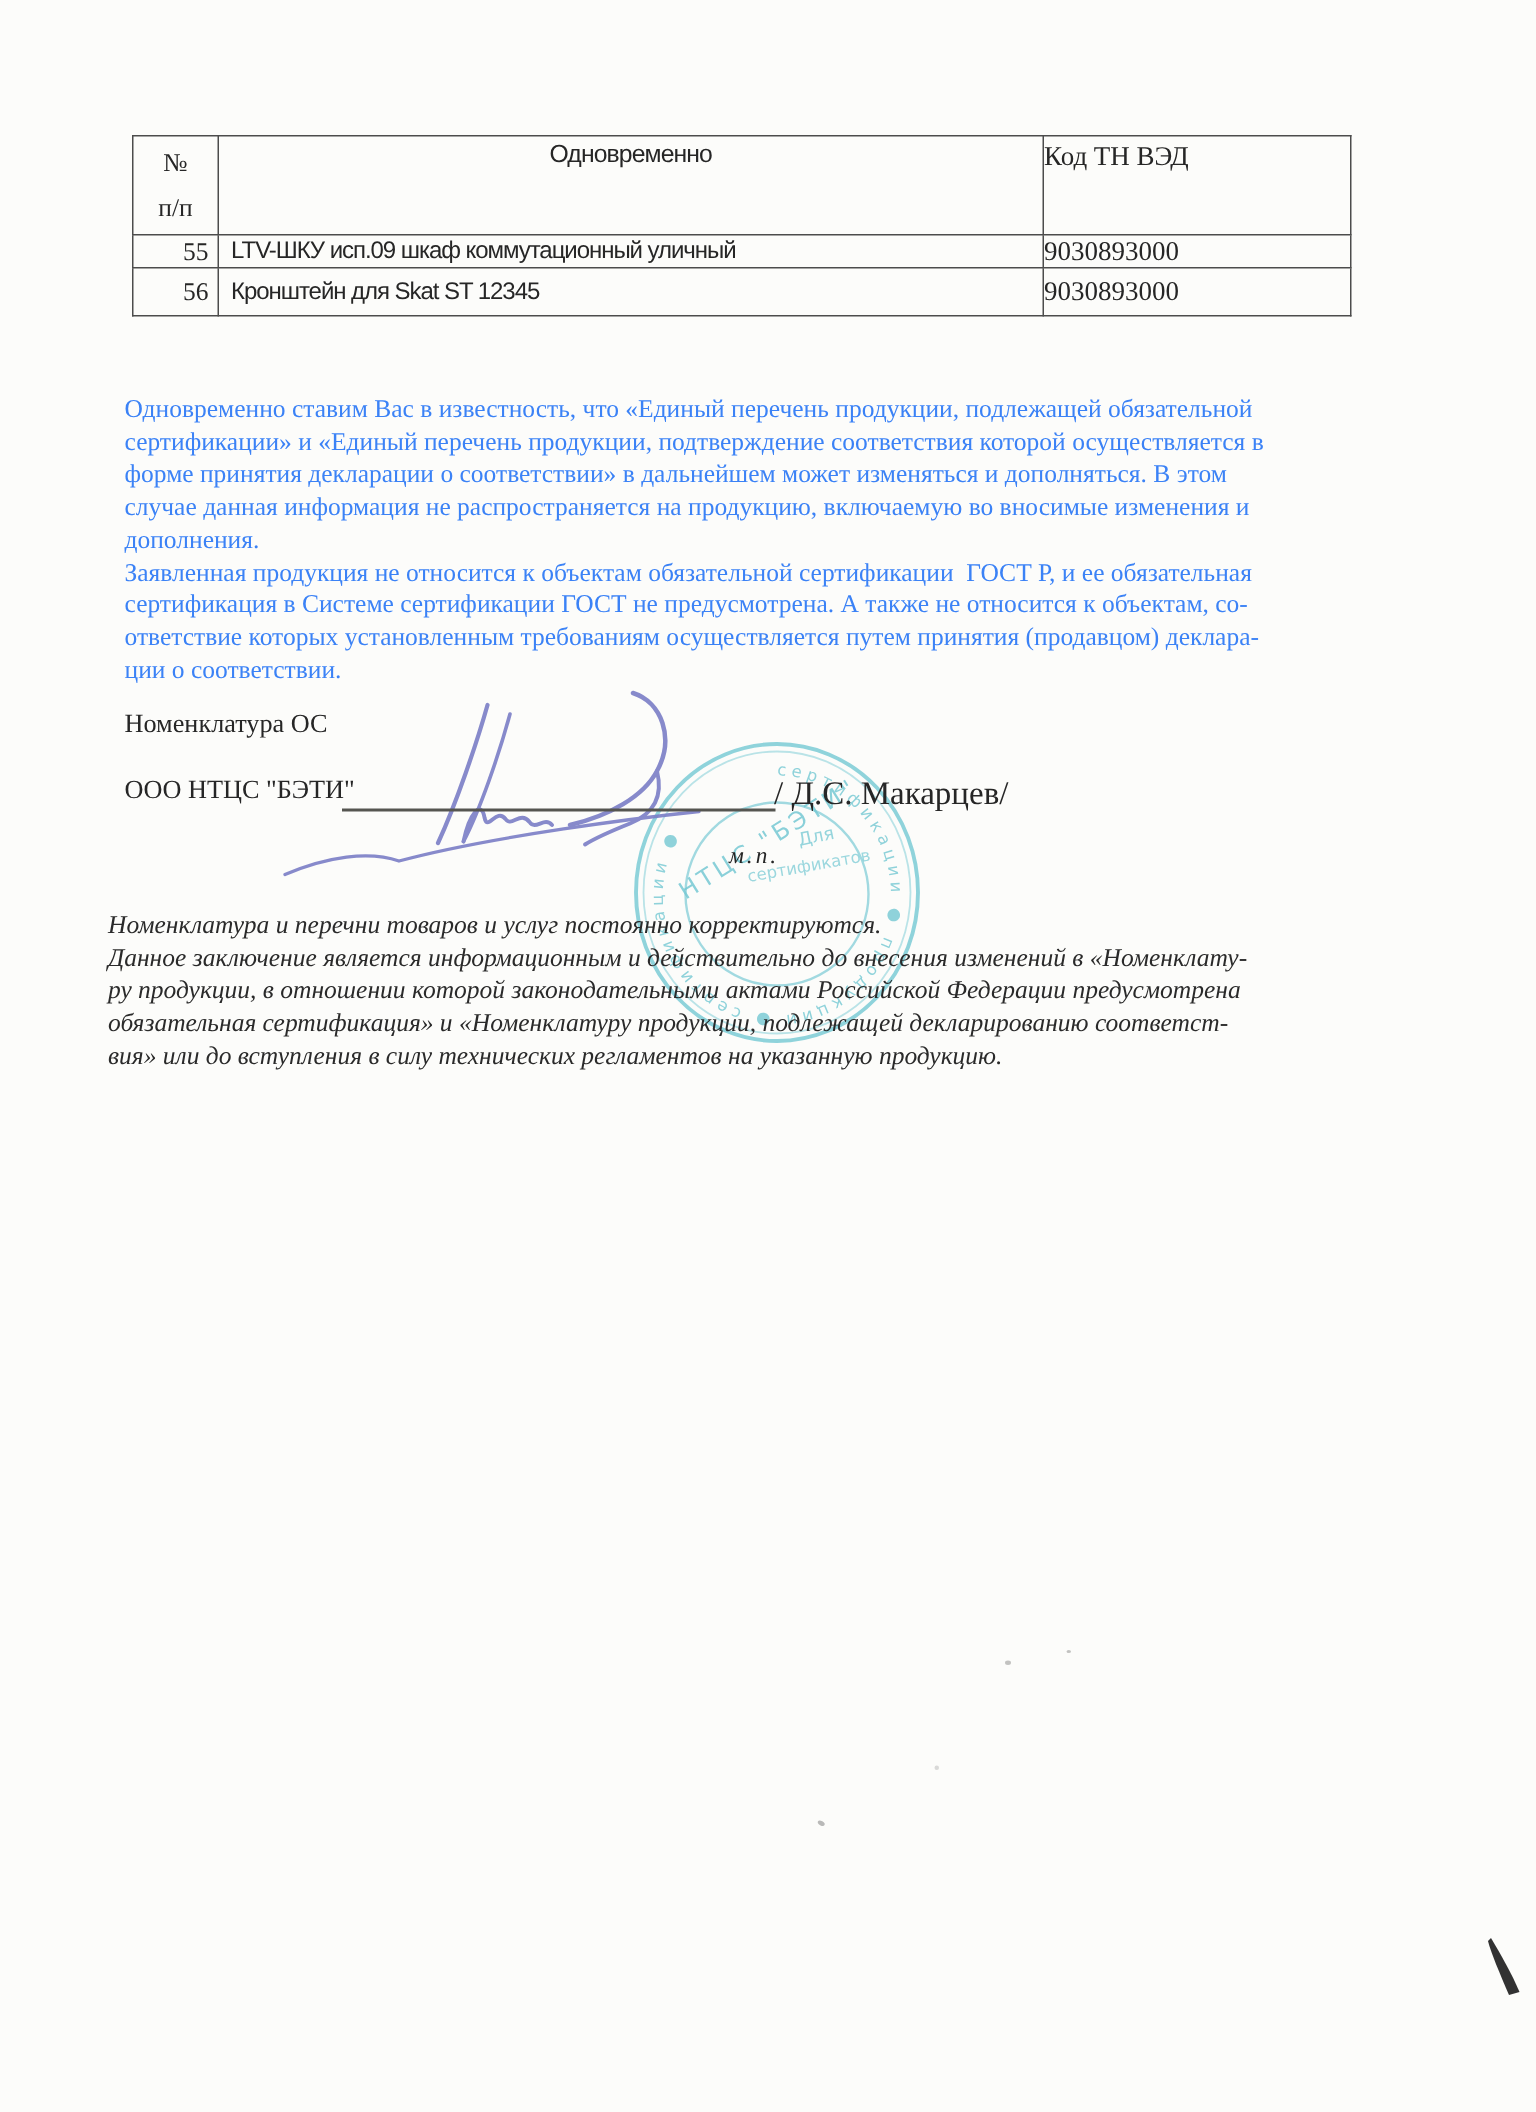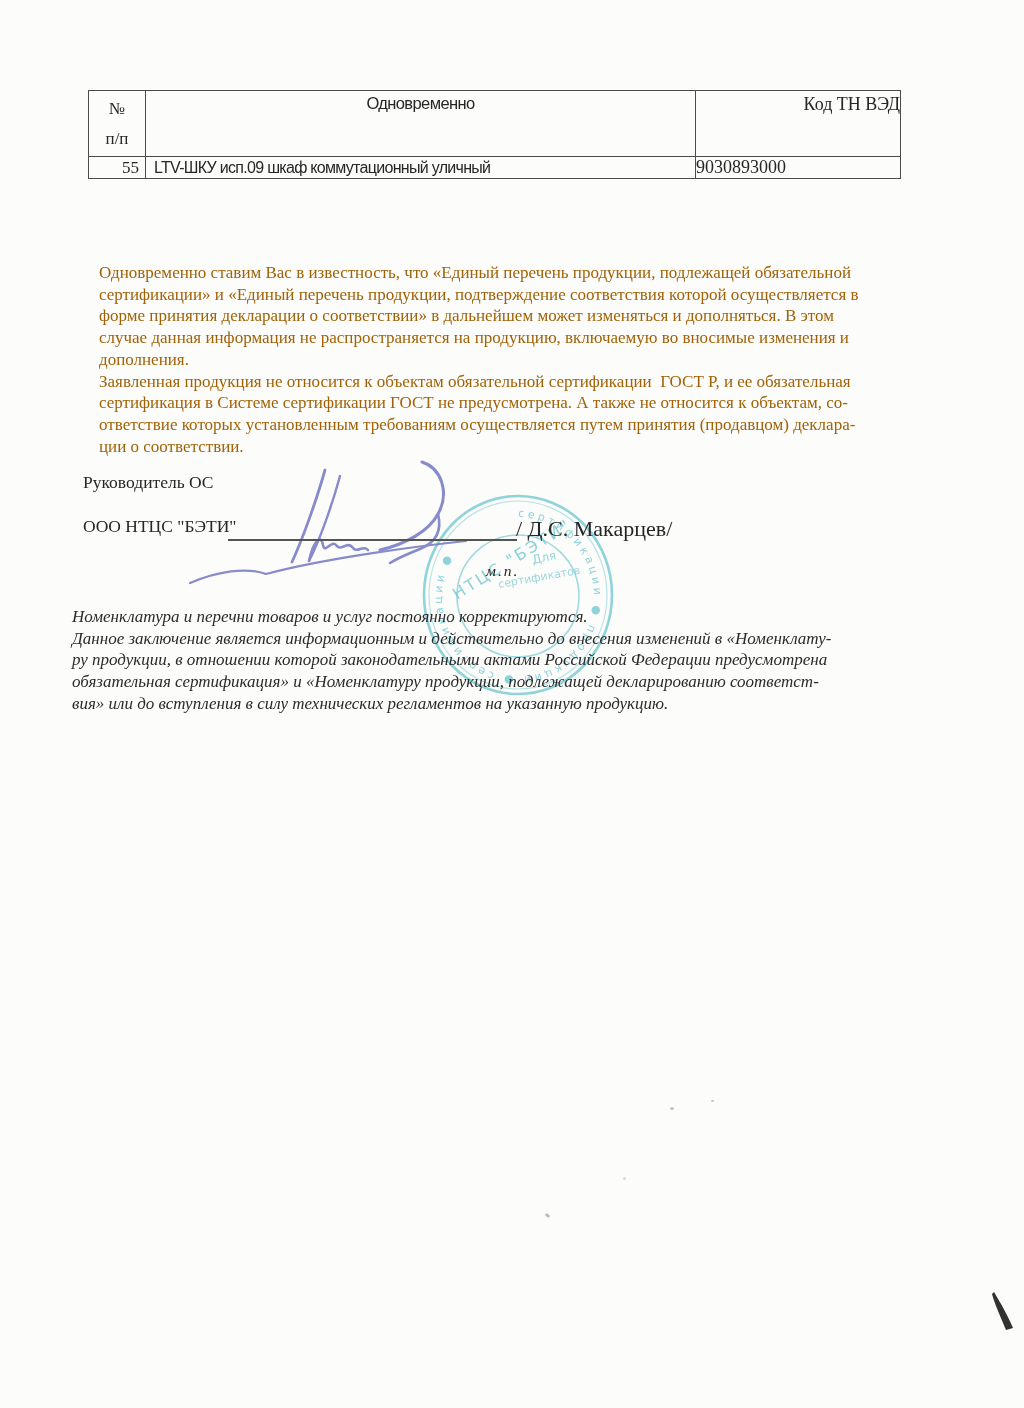--- a/index.html
+++ b/index.html
@@ -39,46 +39,46 @@
     line-height: 30px;
     white-space: pre-line;
   }
   .cell-name-hdr {
     text-align: center;
     font-family: "Liberation Sans", sans-serif;
     font-size: 16.5px;
     letter-spacing: -0.6px;
   }
   .cell-code-hdr {
-    text-align: right;
+    text-align: left;
     font-size: 18px;
   }
   .cell-num {
     text-align: right;
     padding-right: 6px;
     font-size: 17px;
   }
   .cell-name {
     font-family: "Liberation Sans", sans-serif;
     font-size: 16px;
     letter-spacing: -0.7px;
     padding-left: 8px;
   }
   .cell-code {
     font-size: 18px;
   }
   
   .para {
     position: absolute;
-    left: 99px;
+    left: 83px;
     width: 880px;
     font-size: 17px;
     line-height: 21.7px;
     white-space: pre-wrap;
-    color: #a16207;
+    color: #3b82f6;
   }
   .para1 { top: 262px; }
   .para2 { top: 370.5px; font-family: Liberation Serif, serif; }
   .role-line { position: absolute; left: 83px; top: 472px; font-size: 17.5px; }
   .company-line { position: absolute; left: 83px; top: 516px; font-size: 17.5px; }
   .sig-underline {
     position: absolute;
     left: 228px;
     top: 539px;
     width: 289px;
@@ -143,20 +143,25 @@
     <tbody>
         <tr class="hdr-row">
       <td class="col-num cell-num-hdr">№
 п/п</td>
       <td class="col-name cell-name-hdr">Одновременно</td>
       <td class="col-code cell-code-hdr">Код ТН ВЭД</td>
     </tr>
     <tr class="data-row-1">
       <td class="cell-num">55</td>
       <td class="cell-name">LTV-ШКУ исп.09 шкаф коммутационный уличный</td>
+      <td class="cell-code">9030893000</td>
+    </tr>
+    <tr class="data-row-2">
+      <td class="cell-num">56</td>
+      <td class="cell-name">Кронштейн для Skat ST 12345</td>
       <td class="cell-code">9030893000</td>
     </tr>
   </tbody>
     </table>
 
   <div class="para para1">Одновременно ставим Вас в известность, что «Единый перечень продукции, подлежащей обязательной
 сертификации» и «Единый перечень продукции, подтверждение соответствия которой осуществляется в
 форме принятия декларации о соответствии» в дальнейшем может изменяться и дополняться. В этом
 случае данная информация не распространяется на продукцию, включаемую во вносимые изменения и
 дополнения.</div>
@@ -184,21 +189,21 @@
     <g fill="none" stroke="#7b7ec6" stroke-linecap="round" opacity="0.9">
       <path d="M155,20 C148,45 134,86 122,112" stroke-width="2.8"></path>
       <path d="M170,26 C163,52 150,90 139,111" stroke-width="2.4"></path>
       <path d="M139,111 C143,92 151,83 153,95 C155,105 161,88 167,96 C171,102 177,90 183,98 C187,104 193,94 198,100" stroke-width="2.6"></path>
       <path d="M252,12 C271,18 280,42 268,64 C259,81 236,94 210,100" stroke-width="3"></path>
       <path d="M268,64 C272,80 267,92 250,99 C240,103 228,108 220,113" stroke-width="2.6"></path>
       <path d="M20,133 C48,121 76,117 96,124 C160,107 258,95 296,91" stroke-width="2.2"></path>
     </g>
   </svg>
 
-  <div class="role-line">Руководитель ОС</div>
+  <div class="role-line">Номенклатура ОС</div>
   <div class="company-line">ООО НТЦС "БЭТИ"</div>
   <div class="sig-underline"></div>
   <div class="name-line">/ Д.С. Макарцев/</div>
   <div class="seal-note">м.п.</div>
 
   <div class="footer-note">Номенклатура и перечни товаров и услуг постоянно корректируются.
 Данное заключение является информационным и действительно до внесения изменений в «Номенклату-
 ру продукции, в отношении которой законодательными актами Российской Федерации предусмотрена
 обязательная сертификация» и «Номенклатуру продукции, подлежащей декларированию соответст-
 вия» или до вступления в силу технических регламентов на указанную продукцию.</div>

